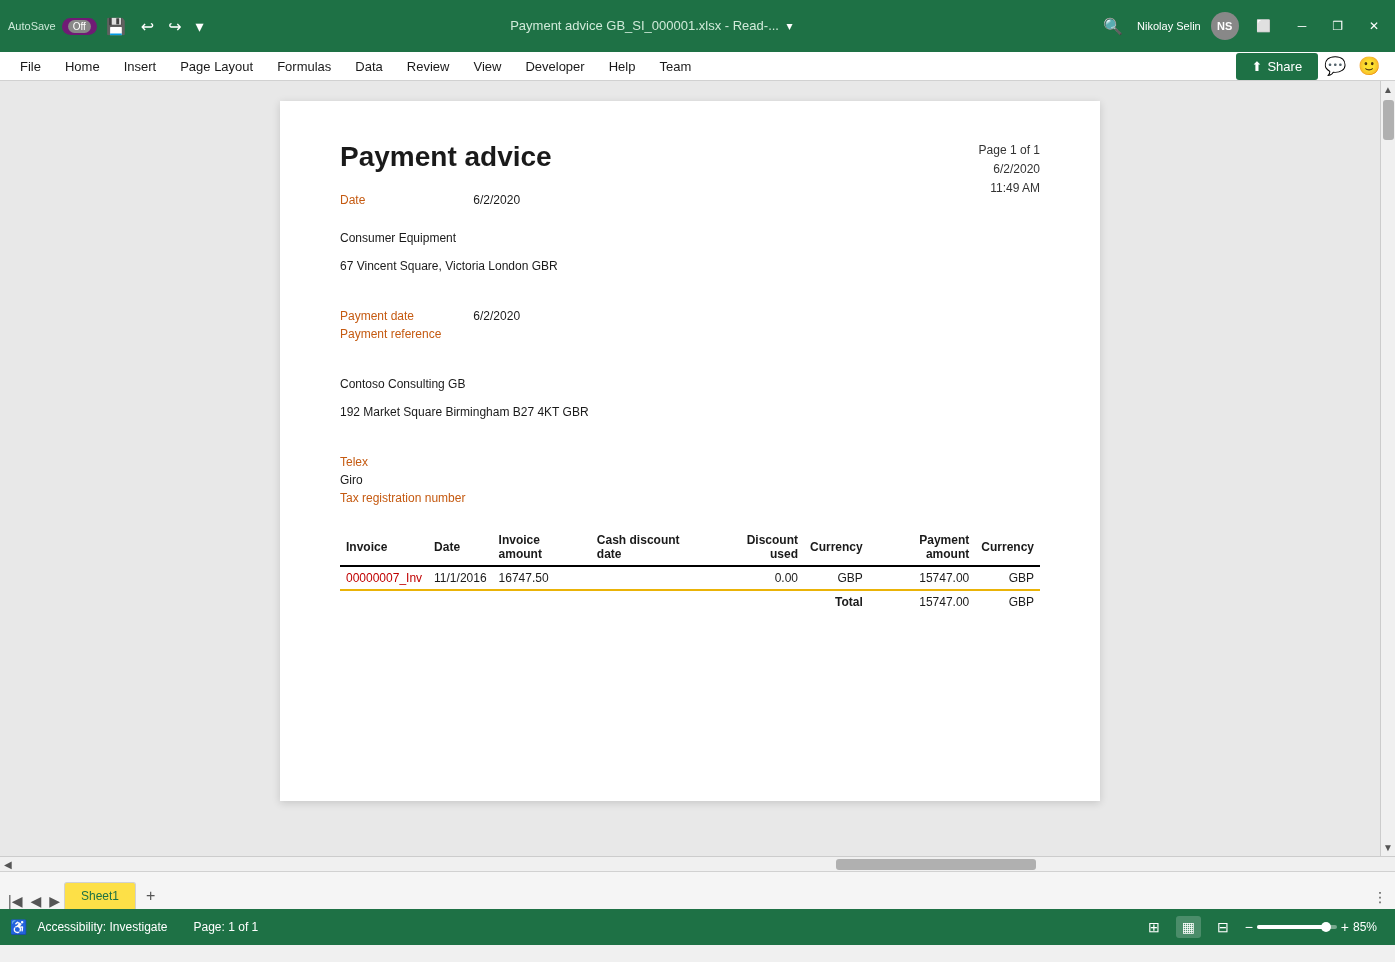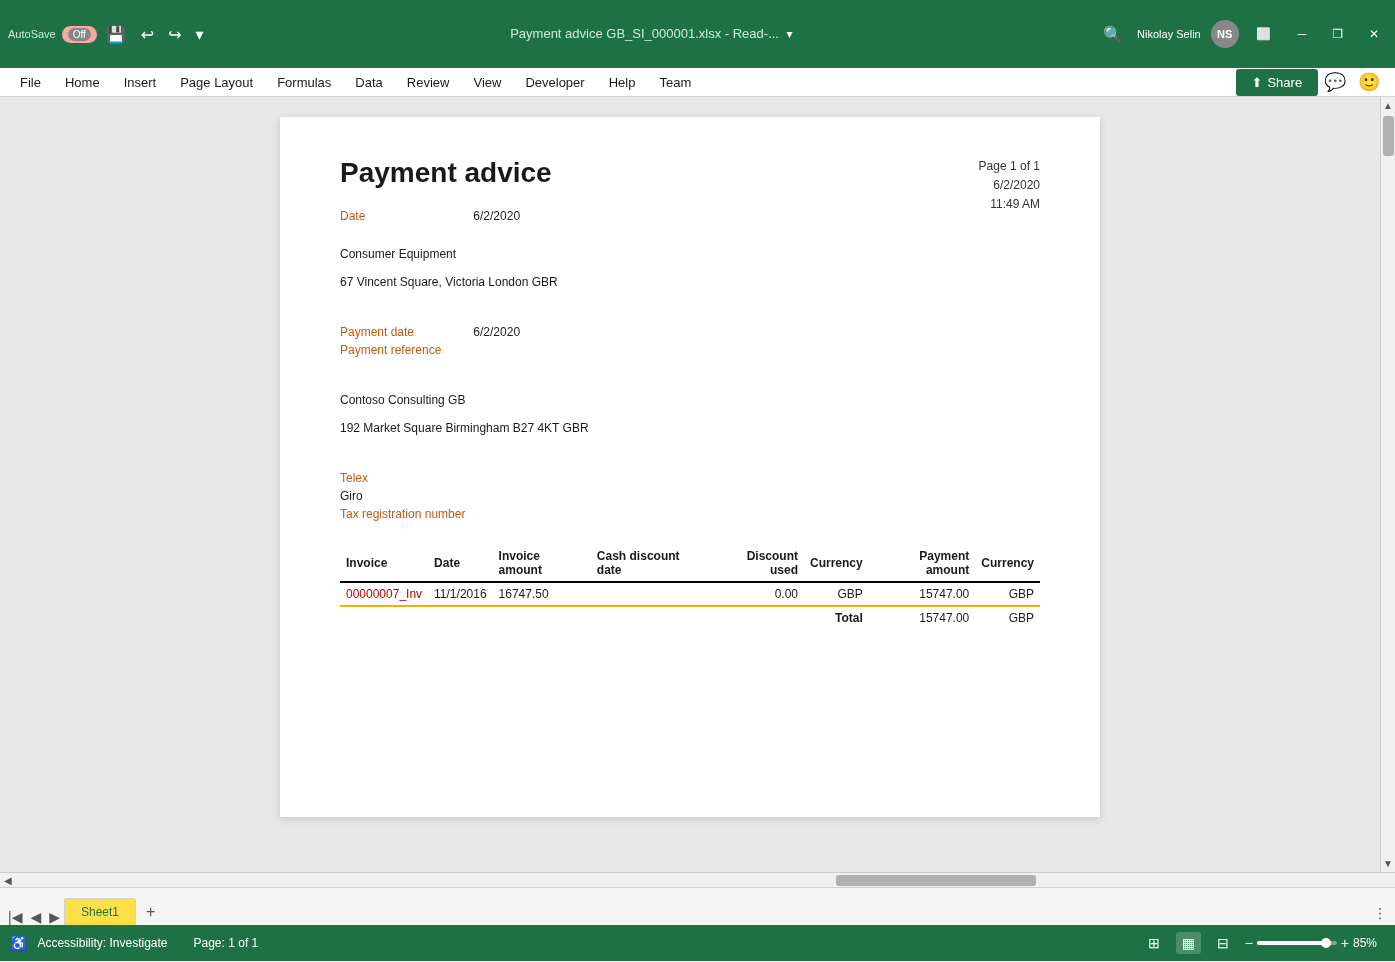--- a/index.html
+++ b/index.html
@@ -2,30 +2,30 @@
 <html><head>
   <meta charset="utf-8">
   <style>
     * { box-sizing: border-box; margin: 0; padding: 0; }
     body { font-family: 'Segoe UI', Arial, sans-serif; font-size: 12px; background: #f0f0f0; overflow: hidden; height: 962px; width: 1395px; }
 
     
     .title-bar {
       background: #1e7145;
       color: white;
-      height: 68px;
+      height: 52px;
       display: flex;
       align-items: center;
       padding: 0 8px;
       gap: 8px;
     }
     .title-bar-left { display: flex; align-items: center; gap: 6px; }
     .autosave-label { font-size: 11px; color: #cce8d8; }
     .toggle-btn {
-      background: #fca5a5;
+      background: #701a75;
       border-radius: 10px;
       padding: 2px 6px;
       font-size: 11px;
       color: white;
       display: flex; align-items: center; gap: 4px;
     }
     .toggle-off { background: #888; border-radius: 8px; padding: 1px 5px; font-size: 10px; }
     .title-bar-center { flex: 1; text-align: center; font-size: 13px; color: #d0ead9; }
     .title-bar-right { display: flex; align-items: center; gap: 10px; }
     .user-name { font-size: 11px; }

